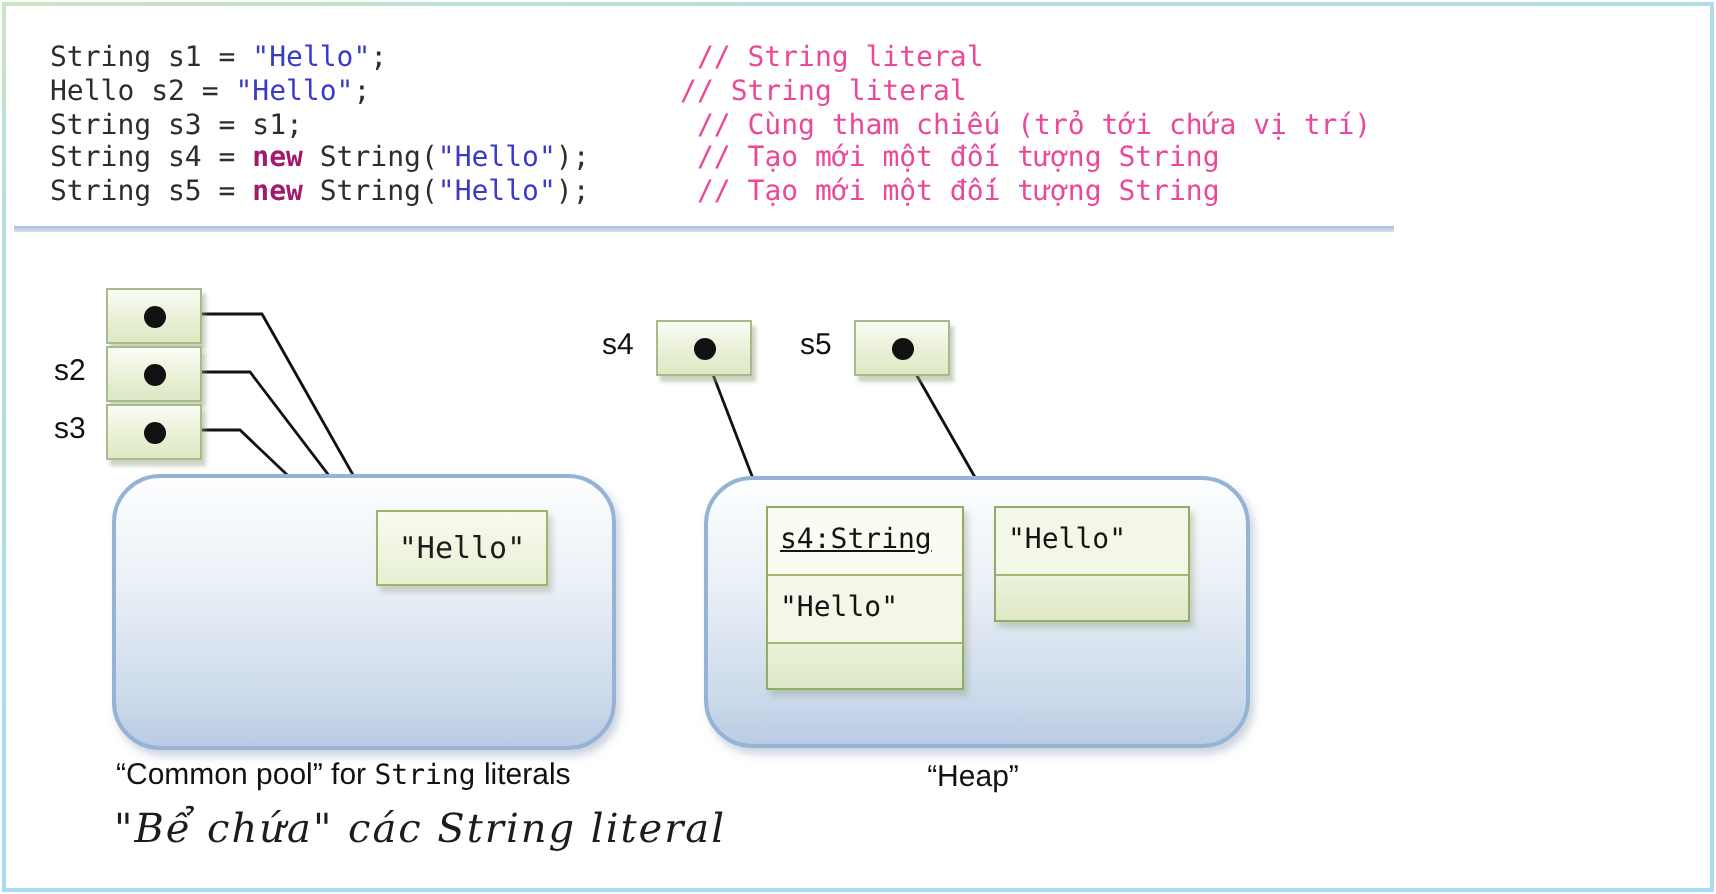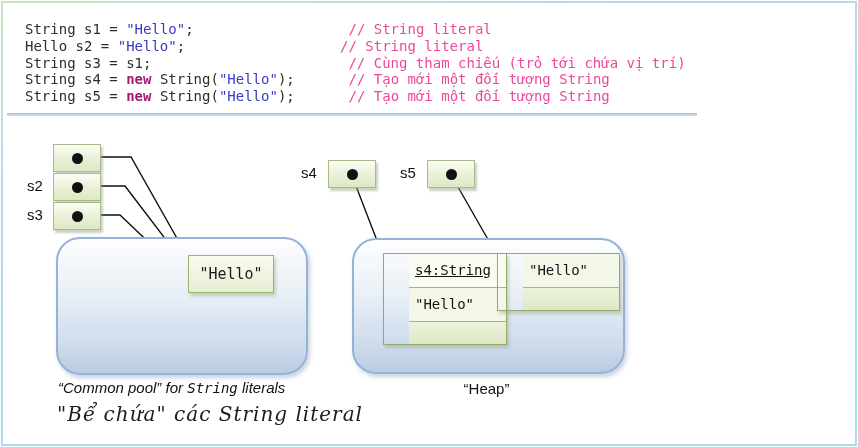--- a/index.html
+++ b/index.html
@@ -28,21 +28,21 @@
   
   .container{position:absolute;border:2px solid #95b3d7;border-radius:24px;
         background:linear-gradient(to bottom,#fdfeff 0%,#eaf0f7 40%,#c9d8ea 85%,#b9cbe3 100%);
         box-shadow:2px 3px 4px rgba(150,168,190,.5);}
   
   .greenbox{position:absolute;background:linear-gradient(#f8fbf0,#e7efd2);
         border:1px solid #a0b468;box-shadow:2px 3px 3px rgba(140,158,120,.4);
         font-family:"DejaVu Sans Mono","Liberation Mono",monospace;font-size:15px;color:#1c1c1c;
         display:flex;align-items:center;justify-content:center;}
   .objbox{position:absolute;border:1px solid #94ab66;box-shadow:2px 3px 3px rgba(140,158,120,.4);
-        font-family:"DejaVu Sans Mono","Liberation Mono",monospace;font-size:14px;color:#141414;padding-left:25px;}
+        font-family:"DejaVu Sans Mono","Liberation Mono",monospace;font-size:14px;color:#141414;}
   .obj-header{height:33px;line-height:33px;padding-left:6px;background:#fafcf2;
         border-bottom:1px solid #a5b86f;text-decoration:underline;}
   .obj-value{height:33px;line-height:33px;padding-left:6px;background:#f3f7e8;
         border-bottom:1px solid #a5b86f;}
   .obj-footer{height:22px;background:linear-gradient(#ecf2dc,#dde8c6);}
   
   .caption{position:absolute;font-size:15px;color:#111;}
   .caption .mono{font-family:"DejaVu Sans Mono","Liberation Mono",monospace;font-size:14px;}
   .handwritten{position:absolute;font-family:"DejaVu Serif",serif;font-style:italic;
         font-size:20px;letter-spacing:1px;color:#1c1c1c;}
@@ -108,18 +108,18 @@
   <div class="objbox" style="left:383px;top:253px;width:97px;">
     <div class="obj-header">s4:String</div>
     <div class="obj-value">"Hello"</div>
     <div class="obj-footer"></div>
   </div>
   <div class="objbox" style="left:497px;top:253px;width:96px;">
     <div class="obj-value">"Hello"</div>
     <div class="obj-footer"></div>
   </div>
 
-  <div class="caption" style="left:58px;top:379px;font-style:italic;">
+  <div class="caption" style="left:58px;top:379px;">
     <span>“Common pool” for </span><span class="mono">String</span><span> literals</span>
   </div>
   <div class="caption" style="left:352px;top:380px;width:269px;text-align:center;">“Heap”</div>
   <div class="handwritten" style="left:57px;top:402px;">"Bể chứa" các String literal</div>
 </div>
 
 </body></html>

